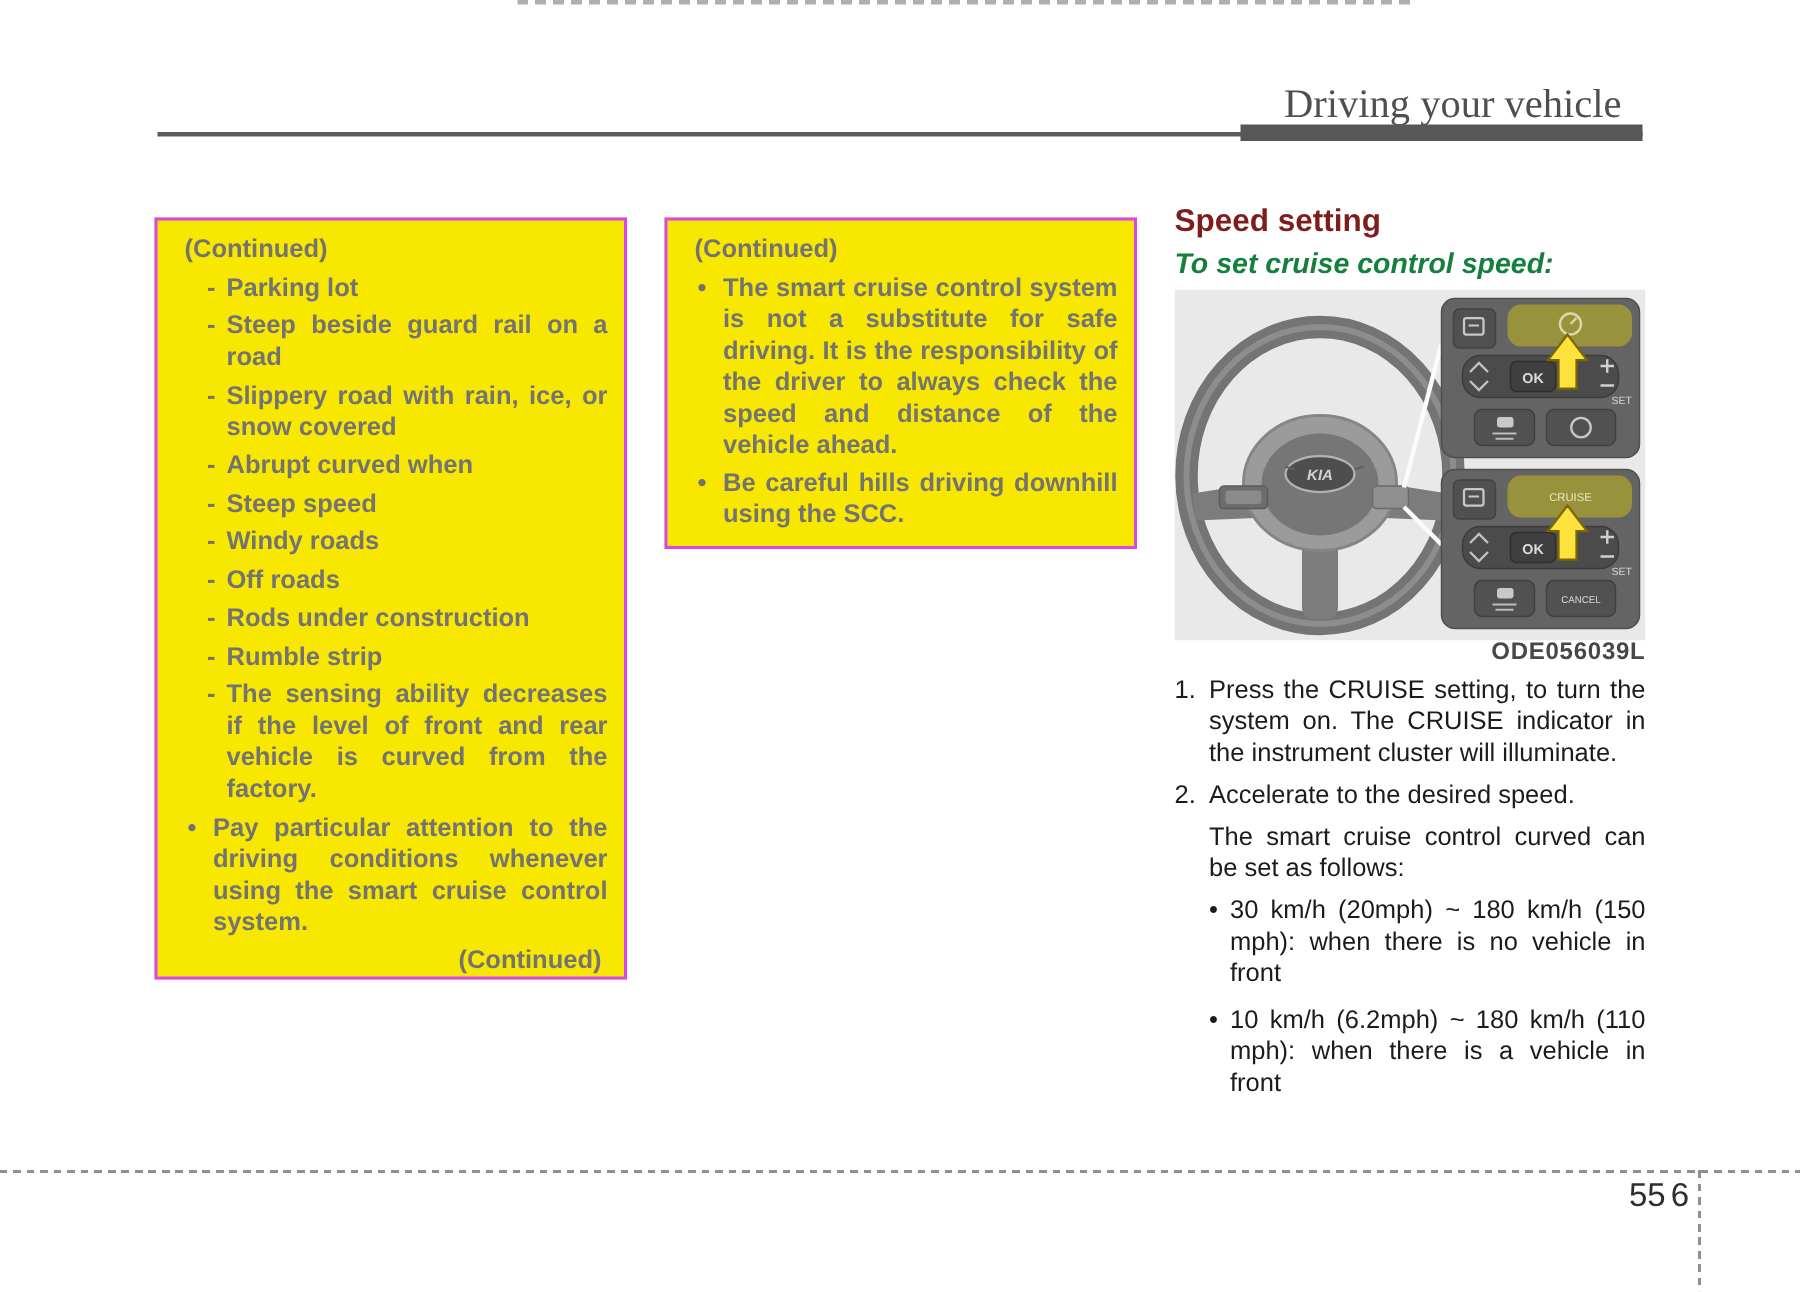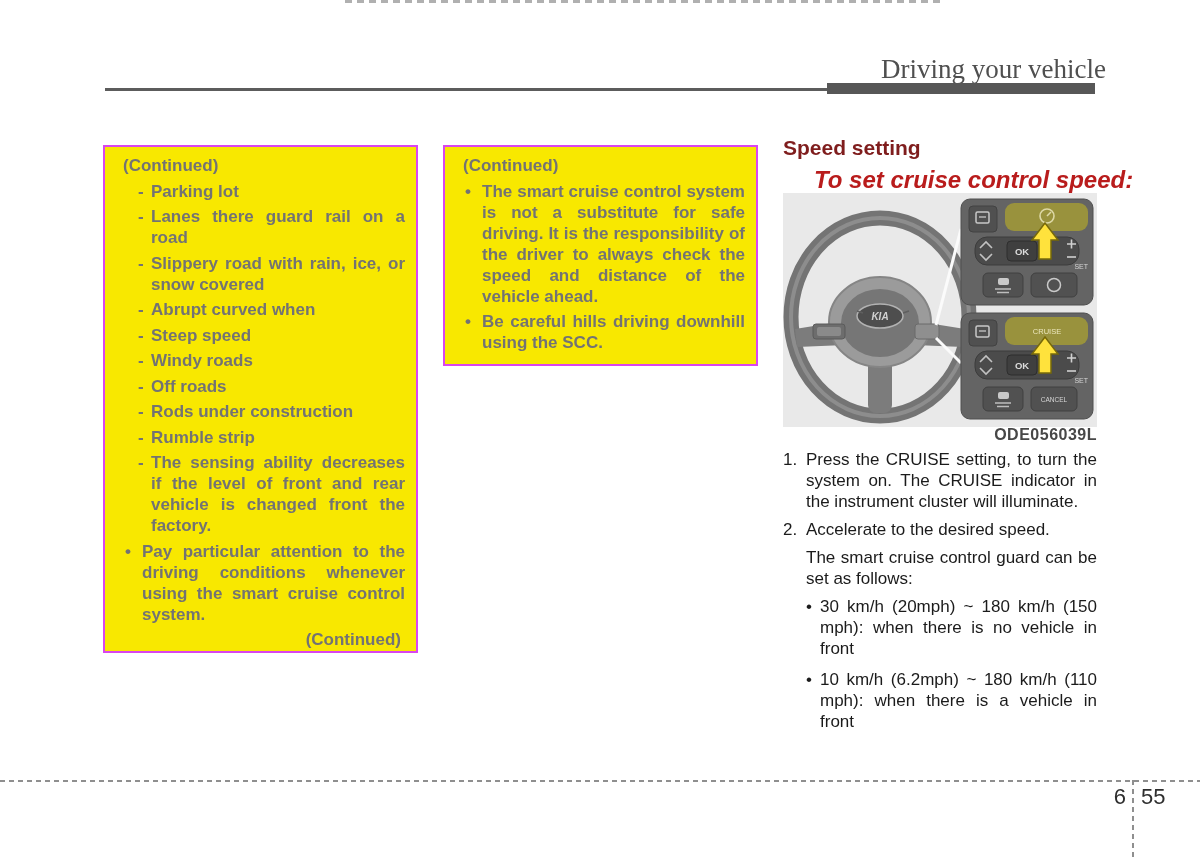--- a/index.html
+++ b/index.html
@@ -3,60 +3,60 @@
 <meta charset="utf-8">
 <style>
   * { margin:0; padding:0; box-sizing:border-box; }
   html,body { background:#ffffff; }
   body { width:1200px; height:861px; font-family:"Liberation Sans",sans-serif; color:#111; }
   .page { position:relative; width:1200px; height:861px; overflow:hidden; background:#fff; }
 
   .top-dash { position:absolute; left:345px; top:0; width:595px; height:3px;
     background:repeating-linear-gradient(90deg,#b0b0b0 0 7px,transparent 7px 12px); }
 
-  .header-title { position:absolute; top:54px; right:94px;
+  .header-title { position:absolute; top:54px; right:119px;
     font-family:"Liberation Serif",serif; font-size:27px; color:#4f4f4f; }
   .rule-thin { position:absolute; left:105px; top:88px; width:990px; height:3px; background:#5c5c5c; }
   .rule-thick { position:absolute; left:827px; top:83px; width:268px; height:11px; background:#575757; }
 
   .warning-box { position:absolute; background:#f8e800; border:2px solid #d946ef;
     padding:8px 11px 6px 18px; font-weight:bold; font-size:17px; line-height:21px; color:#737373; }
   #box1 { left:103px; top:145px; width:315px; height:508px; }
   #box2 { left:443px; top:145px; width:315px; height:221px; }
   .w-continued { margin-bottom:3px; }
   .w-continued-end { text-align:right; margin-top:4px; padding-right:4px; }
   .w-item { display:flex; margin-top:4.5px; }
   .w-item .body { flex:1; text-align:justify; }
   .dash-item { padding-left:15px; }
   .dash-item .marker { flex:0 0 13px; }
   .bullet-item .marker { flex:0 0 19px; padding-left:2px; }
 
   .speed-heading { position:absolute; left:783px; top:136px; font-size:21px; font-weight:bold; color:#7f1d1d; }
-  .speed-sub { position:absolute; left:814px; top:166px; font-size:24px; font-weight:bold; font-style:italic; color:#b91c1c; }
+  .speed-sub { position:absolute; left:783px; top:166px; font-size:19px; font-weight:bold; font-style:italic; color:#15803d; }
 
   .figure { position:absolute; left:783px; top:193px; width:314px; height:234px; }
   .figure-caption { position:absolute; left:783px; top:426px; width:314px; text-align:right;
     font-size:16px; font-weight:600; color:#474747; letter-spacing:0.5px; }
 
   .steps { position:absolute; left:783px; top:449px; width:314px; font-size:17px; line-height:21px; color:#1b1b1b; }
   .step { display:flex; margin-bottom:7px; }
   .step-num { flex:0 0 23px; }
   .step-body { flex:1; text-align:justify; }
   .step2-para { margin:1px 0 7px 23px; text-align:justify; }
   .speed-bullet { display:flex; margin:3px 0 10px 23px; }
   .speed-bullet .marker { flex:0 0 14px; }
   .speed-bullet .body { flex:1; text-align:justify; }
 
   .footer-dash { position:absolute; left:0; top:780px; width:1200px; height:2px;
     background:repeating-linear-gradient(90deg,#8f8f8f 0 5px,transparent 5px 9px); }
   .footer-vdash { position:absolute; left:1132px; top:780px; width:2px; height:81px;
     background:repeating-linear-gradient(180deg,#8f8f8f 0 5px,transparent 5px 9px); }
   .footer-num { position:absolute; top:784px; font-size:22px; color:#2e2e2e; }
   #chapter-num { left:1100px; width:26px; text-align:right; }
-  #page-num { left:1141px; }
+  #page-num { left:1086px; }
 
   svg text { font-family:"Liberation Sans",sans-serif; }
 </style>
 </head>
 <body>
 
 <div class="page">
 
   <div class="top-dash"></div>
 
@@ -65,21 +65,21 @@
   <div class="rule-thick"></div>
 
   <div class="warning-box" id="box1">
     <div class="w-continued">(Continued)</div>
     <div class="w-item dash-item">
         <span class="marker">-</span>
         <span class="body">Parking lot</span>
       </div>
     <div class="w-item dash-item">
         <span class="marker">-</span>
-        <span class="body">Lanes there guard rail on a road</span>
+        <span class="body">Steep beside guard rail on a road</span>
       </div>
     <div class="w-item dash-item">
         <span class="marker">-</span>
         <span class="body">Slippery road with rain, ice, or snow covered</span>
       </div>
     <div class="w-item dash-item">
         <span class="marker">-</span>
         <span class="body">Abrupt curved when</span>
       </div>
     <div class="w-item dash-item">
@@ -97,21 +97,21 @@
     <div class="w-item dash-item">
         <span class="marker">-</span>
         <span class="body">Rods under construction</span>
       </div>
     <div class="w-item dash-item">
         <span class="marker">-</span>
         <span class="body">Rumble strip</span>
       </div>
     <div class="w-item dash-item">
         <span class="marker">-</span>
-        <span class="body">The sensing ability decreases if the level of front and rear vehicle is changed front the factory.</span>
+        <span class="body">The sensing ability decreases if the level of front and rear vehicle is curved from the factory.</span>
       </div>
     <div class="w-item bullet-item">
         <span class="marker">•</span>
         <span class="body">Pay particular attention to the driving conditions whenever using the smart cruise control system.</span>
       </div>
     <div class="w-continued-end">(Continued)</div>
   </div>
 
   <div class="warning-box" id="box2">
     <div class="w-continued">(Continued)</div>
@@ -202,21 +202,21 @@
 
   <div class="steps">
     <div class="step">
       <span class="step-num">1.</span>
       <span class="step-body">Press the CRUISE setting, to turn the system on. The CRUISE indicator in the instrument cluster will illuminate.</span>
     </div>
     <div class="step">
       <span class="step-num">2.</span>
       <span class="step-body">Accelerate to the desired speed.</span>
     </div>
-    <div class="step2-para">The smart cruise control guard can be set as follows:</div>
+    <div class="step2-para">The smart cruise control curved can be set as follows:</div>
     <div class="speed-bullet">
       <span class="marker">•</span>
       <span class="body">30 km/h (20mph) ~ 180 km/h (150 mph): when there is no vehicle in front</span>
     </div>
     <div class="speed-bullet">
       <span class="marker">•</span>
       <span class="body">10 km/h (6.2mph) ~ 180 km/h (110 mph): when there is a vehicle in front</span>
     </div>
   </div>
 

